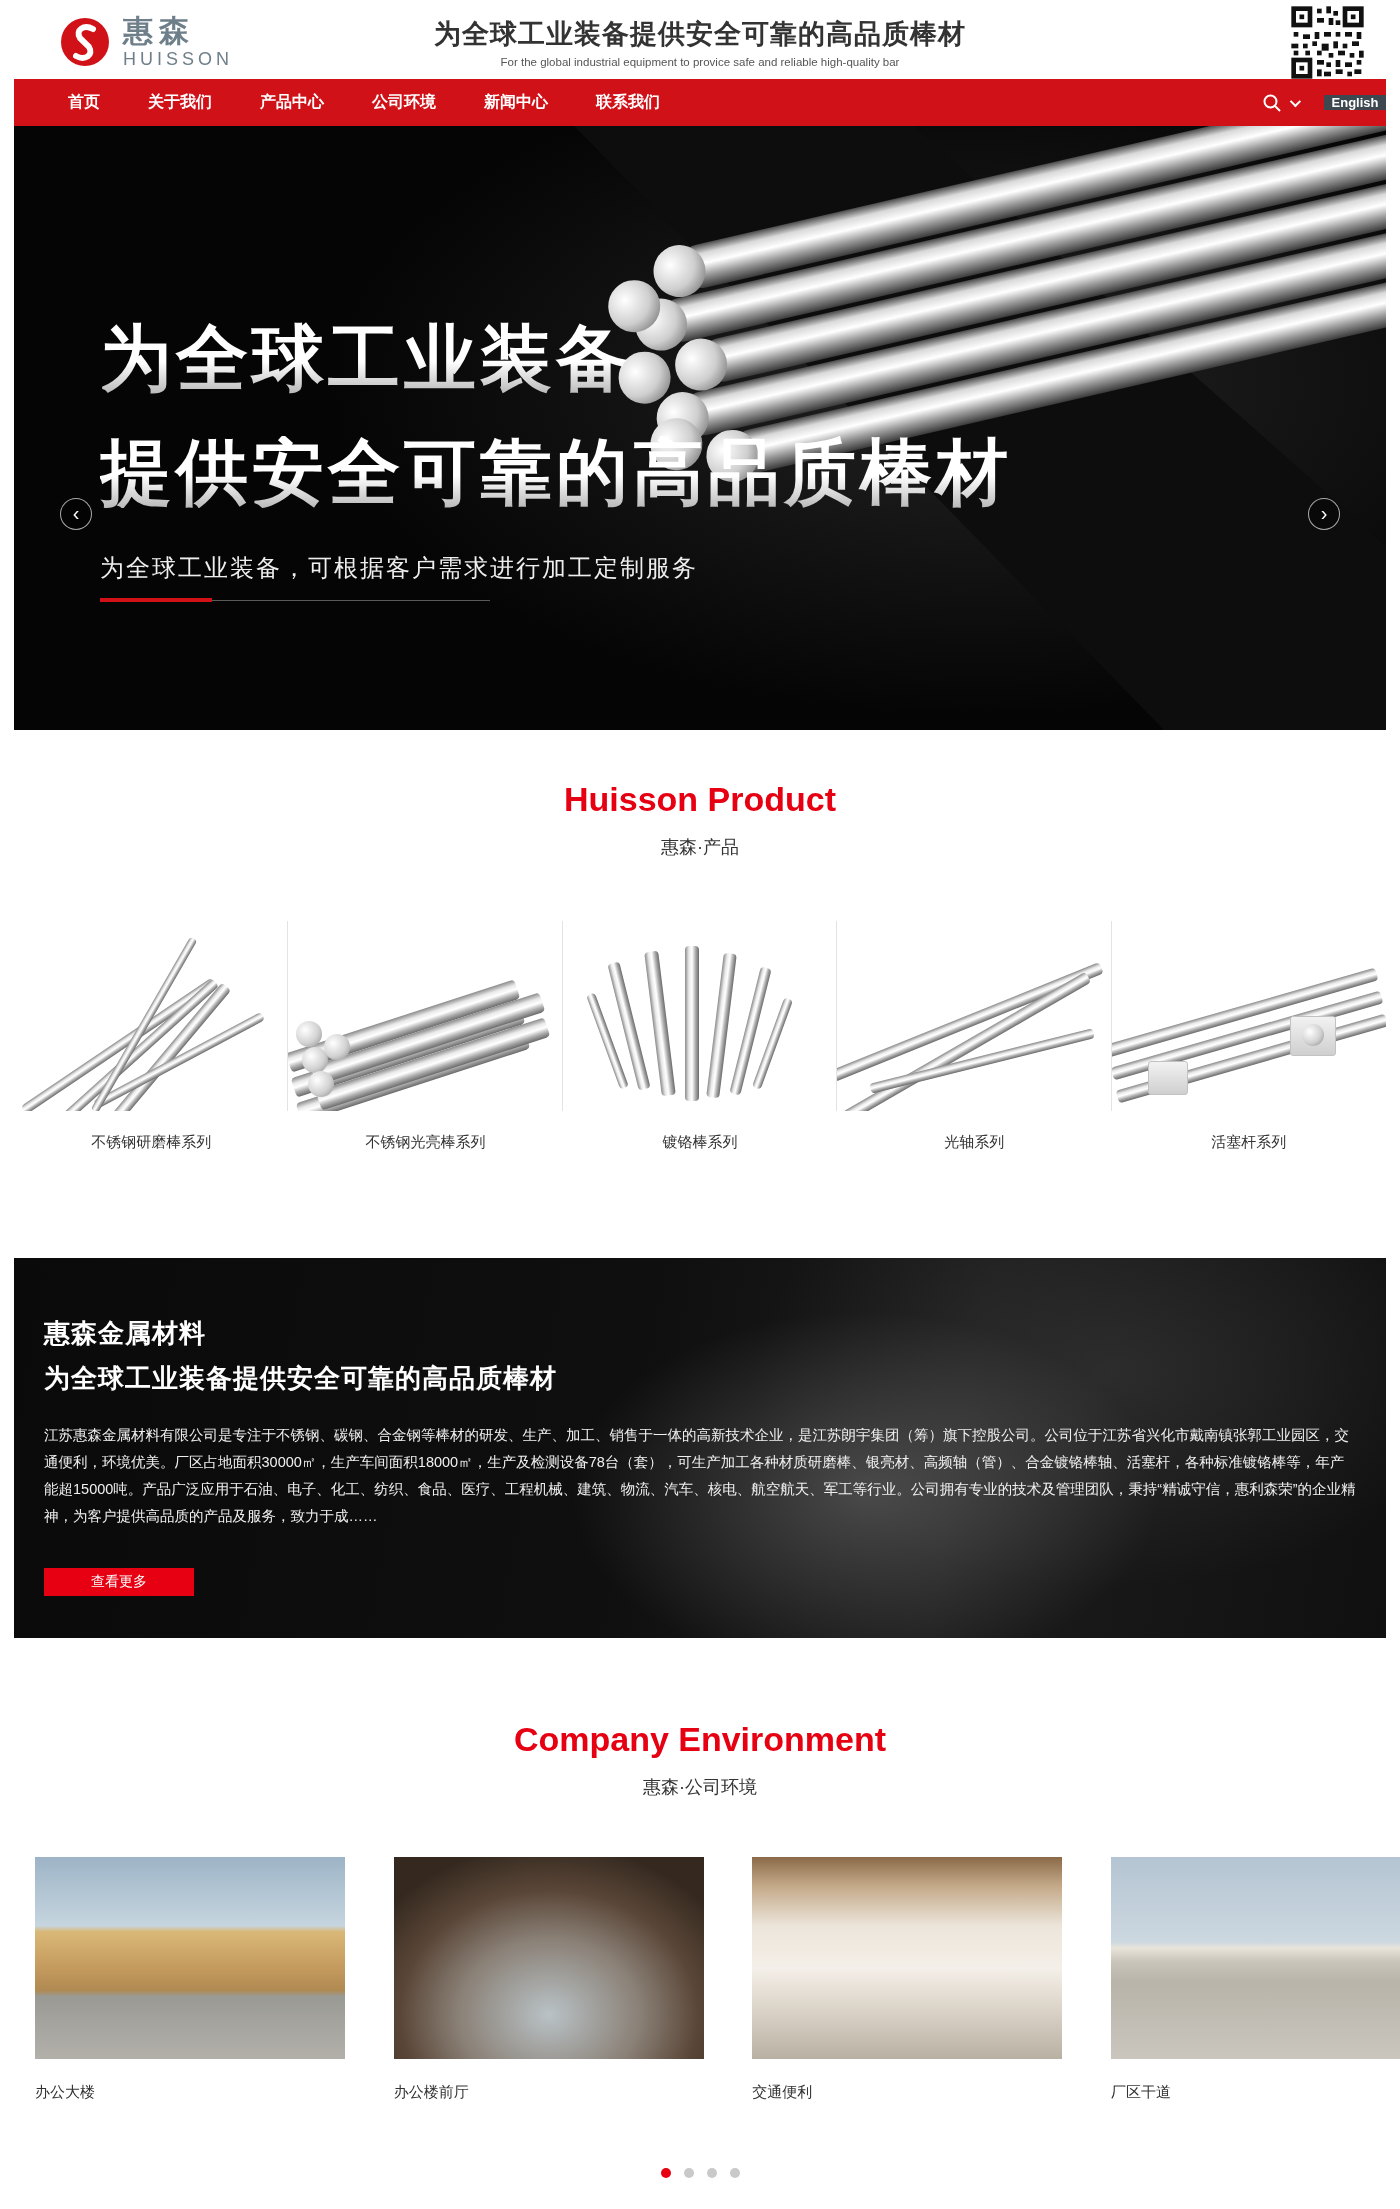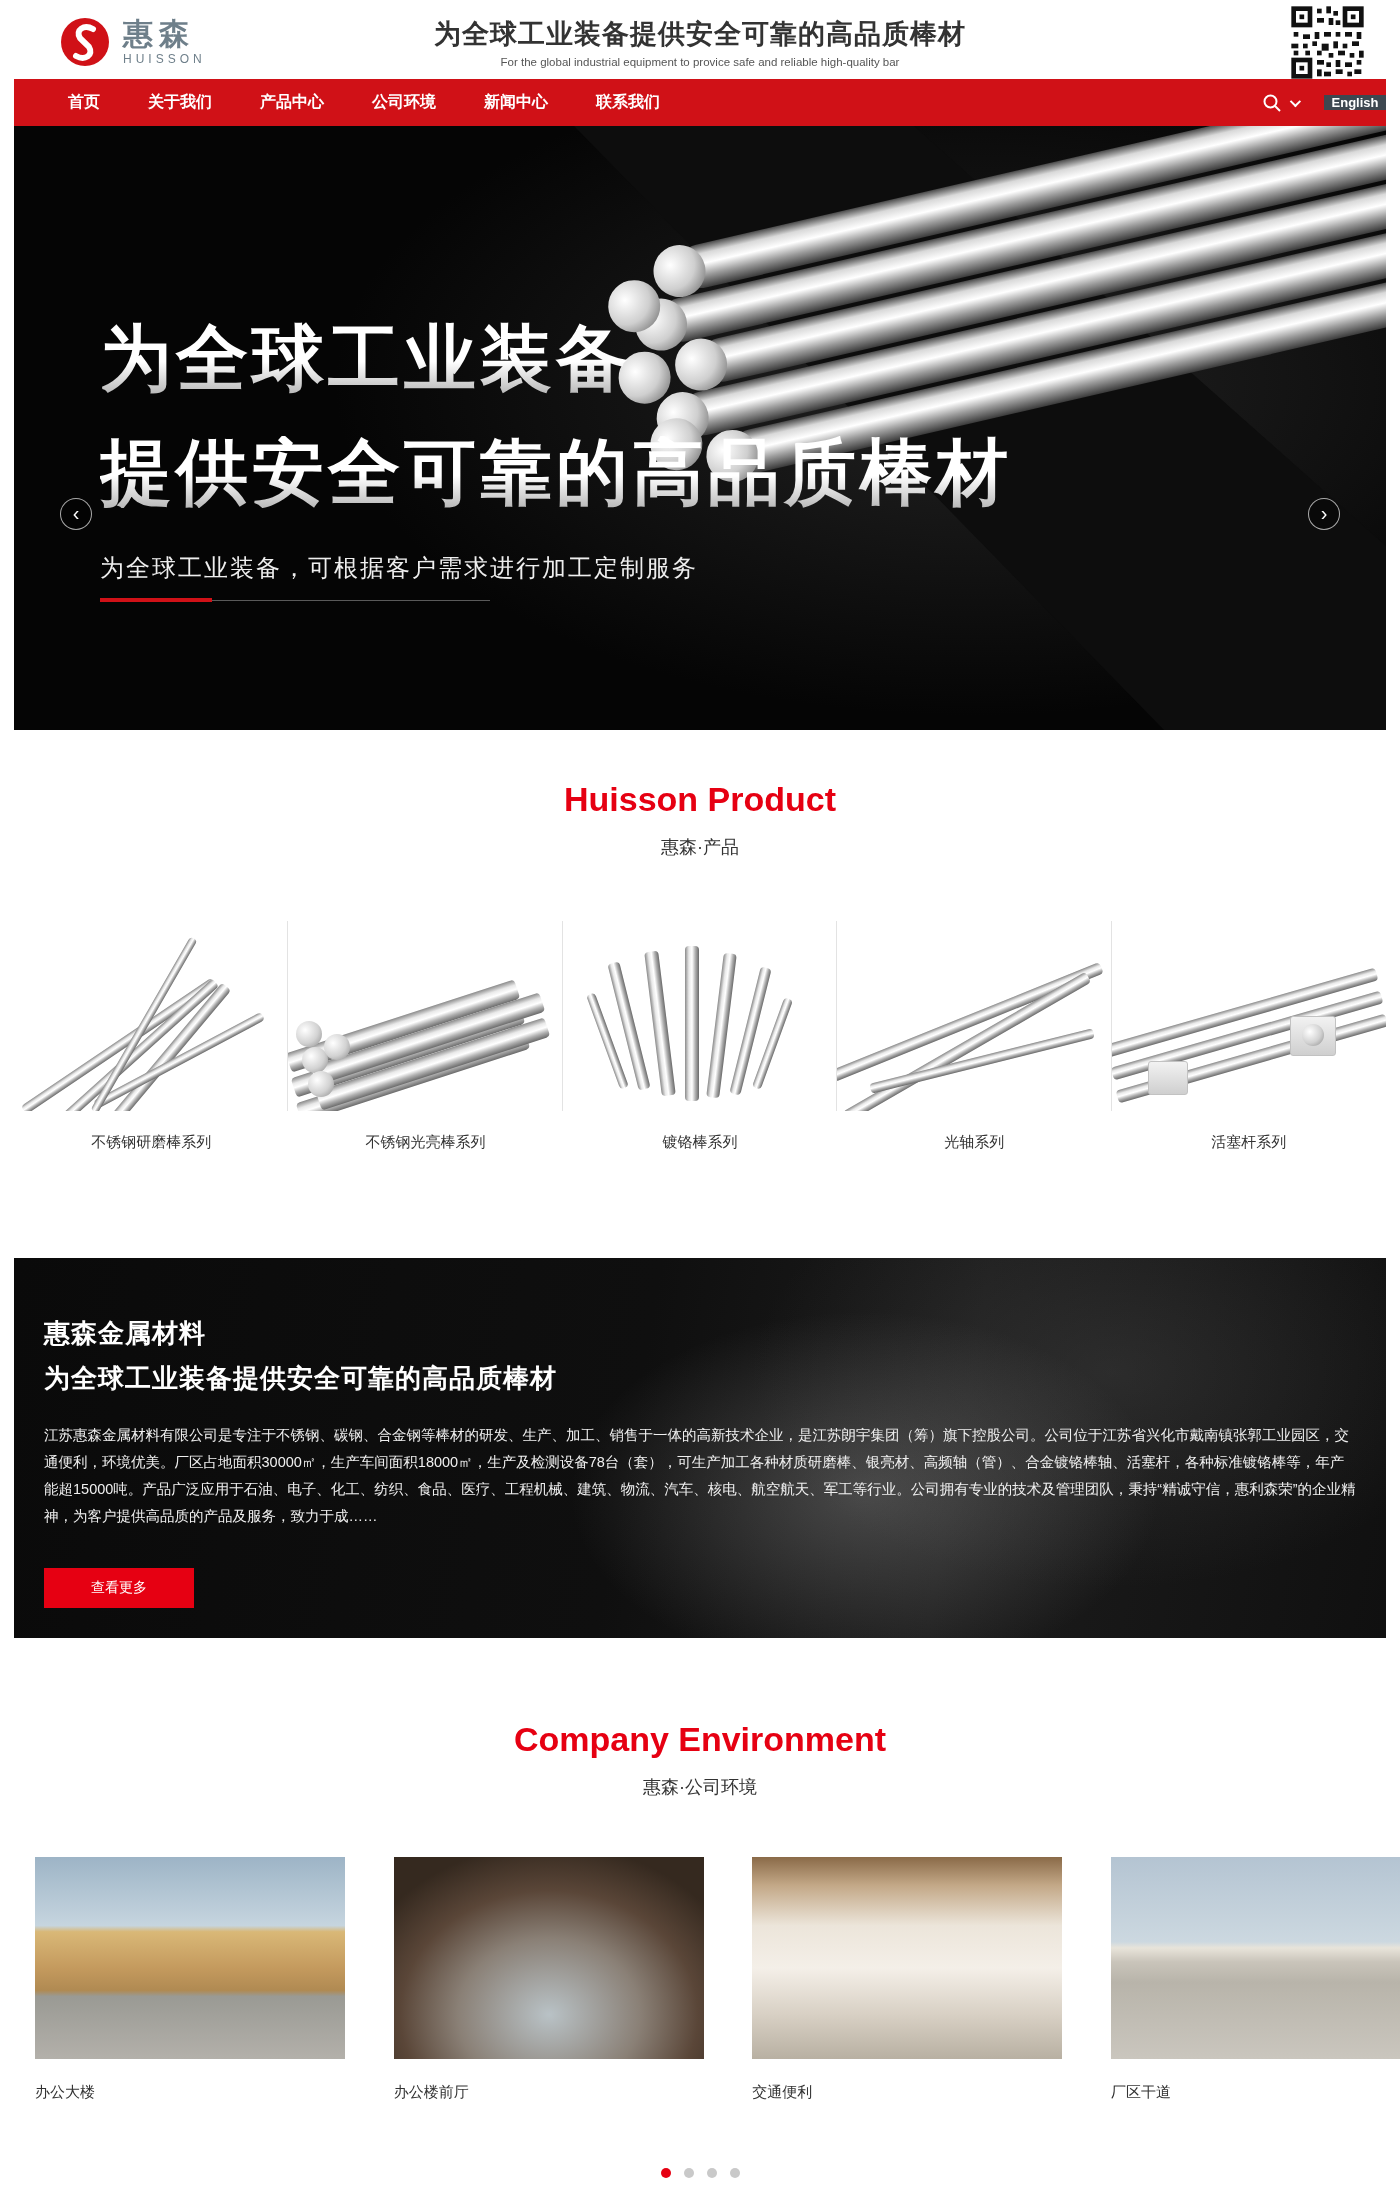--- a/index.html
+++ b/index.html
@@ -6,21 +6,21 @@
   html,body { width:1400px; background:#fff; font-family:"Liberation Sans","DejaVu Sans",sans-serif; }
   body { min-height:2209px; }
   .shell { width:1372px; margin:0 auto; }
 
   
   .top-header { height:79px; position:relative; background:#fff; }
   .logo-wrap { position:absolute; left:45px; top:16px; display:flex; align-items:center; gap:12px; }
   .logo-icon { width:52px; height:52px; }
   .logo-text { color:#6e7f8a; line-height:1; }
   .logo-cn { font-size:30px; font-weight:bold; letter-spacing:6px; }
-  .logo-en { font-size:12px; letter-spacing:4px; margin-top:4px; }
+  .logo-en { font-size:18px; letter-spacing:4px; margin-top:4px; }
   .head-title-wrap { position:absolute; left:0; right:0; top:16px; text-align:center; }
   .head-title { font-size:27px; font-weight:bold; color:#333; letter-spacing:1px; }
   .head-sub { font-size:11.5px; color:#555; margin-top:4px; }
   .qr { position:absolute; right:20px; top:4px; width:77px; height:77px; background:#fff; }
 
   
   .nav { height:47px; background:#d01117; display:flex; align-items:stretch; position:relative; }
   .nav-items { display:flex; align-items:center; padding-left:30px; }
   .nav-item { color:#fff; font-size:16px; font-weight:bold; padding:0 24px; height:38px; display:flex; align-items:center; cursor:pointer; }
   .nav-right { margin-left:auto; display:flex; align-items:center; }
@@ -63,21 +63,21 @@
 
   
   .about { margin-top:92px; height:380px; color:#fff; padding:58px 30px 0;
            background:
              radial-gradient(420px 260px at 62% 62%, rgba(150,150,150,.38), rgba(150,150,150,0) 70%),
              radial-gradient(500px 300px at 80% 30%, rgba(90,90,90,.30), rgba(90,90,90,0) 72%),
              linear-gradient(100deg,#0a0a0a 0%,#0f0f0f 45%,#1c1c1c 68%,#101010 100%); }
   .about-h1 { font-size:26px; font-weight:bold; letter-spacing:1px; }
   .about-h2 { font-size:26px; font-weight:bold; letter-spacing:1px; margin-top:10px; }
   .about-body { margin-top:26px; font-size:14.5px; line-height:27px; color:#f0f0f0; }
-  .more-btn { margin-top:38px; width:150px; height:40px; background:#e60012; color:#fff; font-size:14px;
+  .more-btn { margin-top:38px; width:150px; height:28px; background:#e60012; color:#fff; font-size:14px;
               display:flex; align-items:center; justify-content:center; cursor:pointer; }
 
   
   .environment { padding-top:82px; }
   .env-row { display:flex; justify-content:space-between; margin-top:58px; padding:0 21px; }
   .env-card { width:254px; cursor:pointer; }
   .env-photo { width:310px; height:202px; }
   .env-label { font-size:15px; color:#333; margin-top:24px; }
   .photo-1 { background:linear-gradient(180deg,#9db4c6 0%,#c6d5df 34%,#d9b877 37%,#c49a5e 55%,#b08a52 66%,#9a9a94 69%,#b3b0aa 100%); }
   .photo-2 { background:radial-gradient(240px 200px at 50% 78%, #b9c2c6 0%, #8a8076 38%, #5a4638 62%, #35291f 85%),

